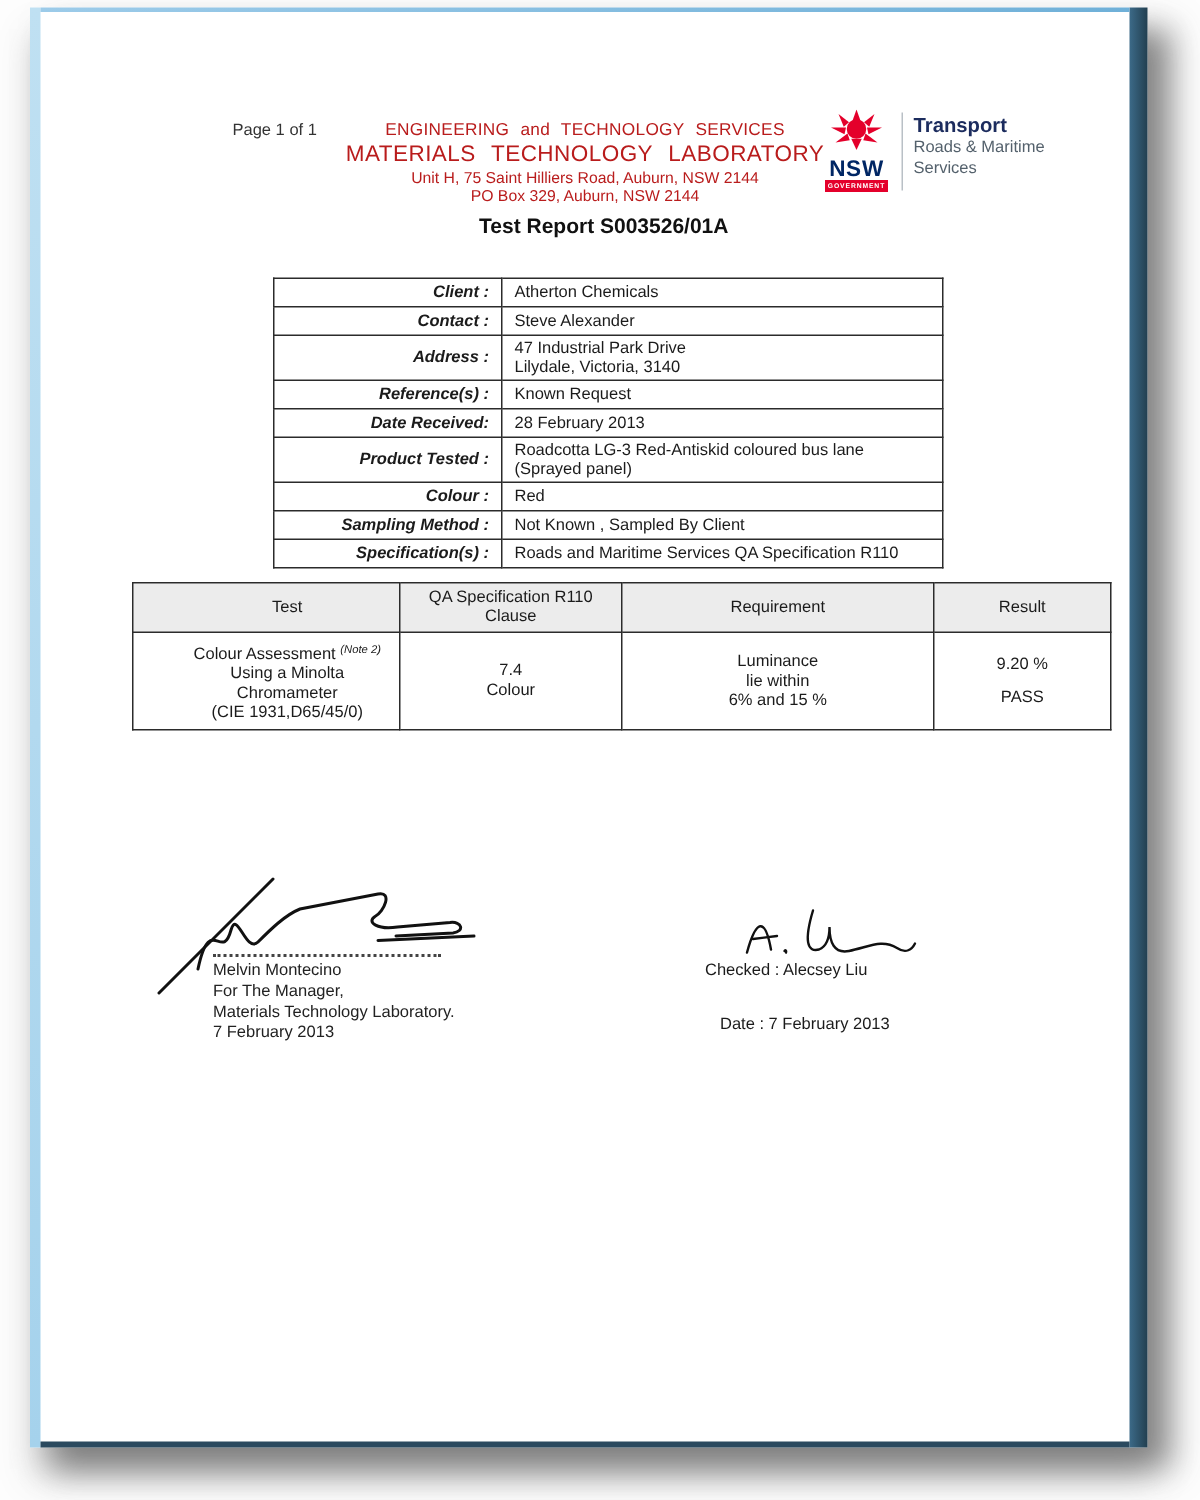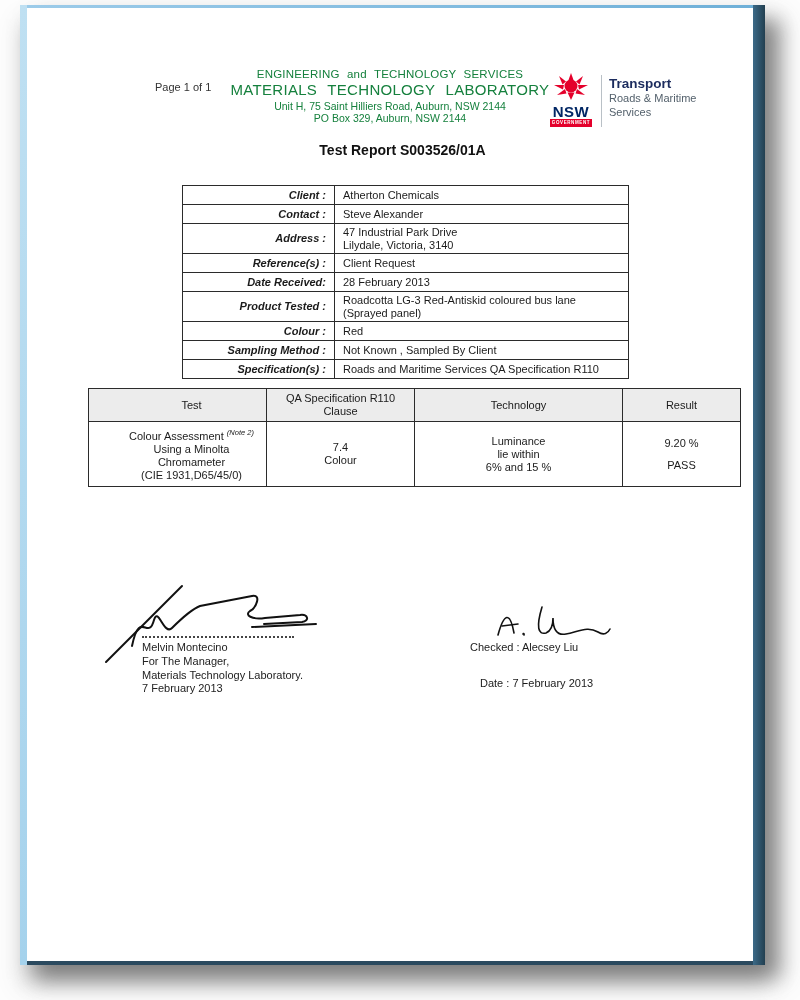--- a/index.html
+++ b/index.html
@@ -7,21 +7,21 @@
   .stage{position:relative;width:800px;height:1000px;background:#fdfdfd;}
   .page{position:absolute;left:20px;top:5px;width:745px;height:960px;background:#fff;
     box-shadow:16px 14px 20px rgba(70,70,70,.55), 4px 18px 22px rgba(90,90,90,.35);}
   .edge-left{position:absolute;left:0;top:0;width:7px;height:100%;background:linear-gradient(to bottom,#bfe0f2,#a5d2ec);}
   .edge-right{position:absolute;right:0;top:0;width:12px;height:100%;background:linear-gradient(to right,#3c6a88,#223f50);}
   .edge-top{position:absolute;left:7px;right:12px;top:0;height:3px;background:linear-gradient(to right,#9ccbe9,#6fb0d8);}
   .edge-bottom{position:absolute;left:7px;right:12px;bottom:0;height:4px;background:#2b4a5f;}
 
   .abs{position:absolute;}
   .pagenum{left:95px;top:76px;font-size:11px;color:#333;padding-left:40px;}
-  .hdr{left:160px;top:63px;width:420px;text-align:center;color:#15803d;}
+  .hdr{left:160px;top:76px;width:420px;text-align:center;color:#b91c1c;}
   .hdr .l1{font-size:11.5px;word-spacing:4px;letter-spacing:.2px;}
   .hdr .l2{font-size:15px;word-spacing:6px;letter-spacing:.3px;margin-top:1px;}
   .hdr .l3{font-size:10.5px;margin-top:2px;}
   .hdr .l4{font-size:10.5px;}
 
   .logo{left:528px;top:68px;display:flex;align-items:flex-start;}
   .logo-left{width:46px;text-align:center;}
   .logo-left .nsw{font-size:15px;font-weight:bold;color:#002664;letter-spacing:.5px;line-height:13px;}
   .gov-bar{margin:1px auto 0;width:42px;height:8px;background:#e4002b;color:#fff;font-size:4.5px;
     font-weight:bold;letter-spacing:.6px;line-height:8px;text-align:center;}
@@ -118,21 +118,21 @@
         </tr>
         <tr class="double">
           <td class="lab">Address :</td>
           <td class="val">
             <div>47 Industrial Park Drive</div>
             <div>Lilydale, Victoria, 3140</div>
           </td>
         </tr>
         <tr class="single">
           <td class="lab">Reference(s) :</td>
-          <td class="val">Client Request</td>
+          <td class="val">Known Request</td>
         </tr>
         <tr class="single">
           <td class="lab">Date Received:</td>
           <td class="val">28 February 2013</td>
         </tr>
         <tr class="double">
           <td class="lab">Product Tested :</td>
           <td class="val">
             <div>Roadcotta LG-3 Red-Antiskid coloured bus lane</div>
             <div>(Sprayed panel)</div>
@@ -154,21 +154,21 @@
     </table>
 
     <table class="abs results">
       <thead>
         <tr>
           <th class="c1">Test</th>
           <th class="c2">
             <div>QA Specification R110</div>
             <div>Clause</div>
           </th>
-          <th class="c3">Technology</th>
+          <th class="c3">Requirement</th>
           <th class="c4">Result</th>
         </tr>
       </thead>
       <tbody>
         <tr class="body-row">
           <td class="c1">
             <div><span>Colour Assessment</span>&nbsp;<span class="note-sup">(Note 2)</span></div>
             <div>Using a Minolta</div>
             <div>Chromameter</div>
             <div>(CIE 1931,D65/45/0)</div>

